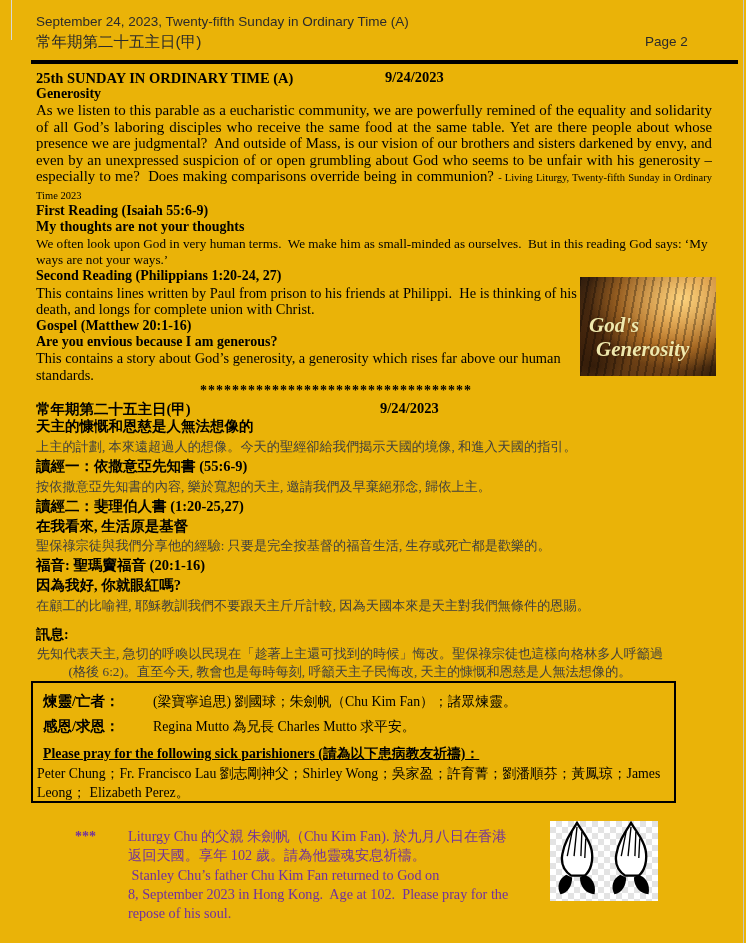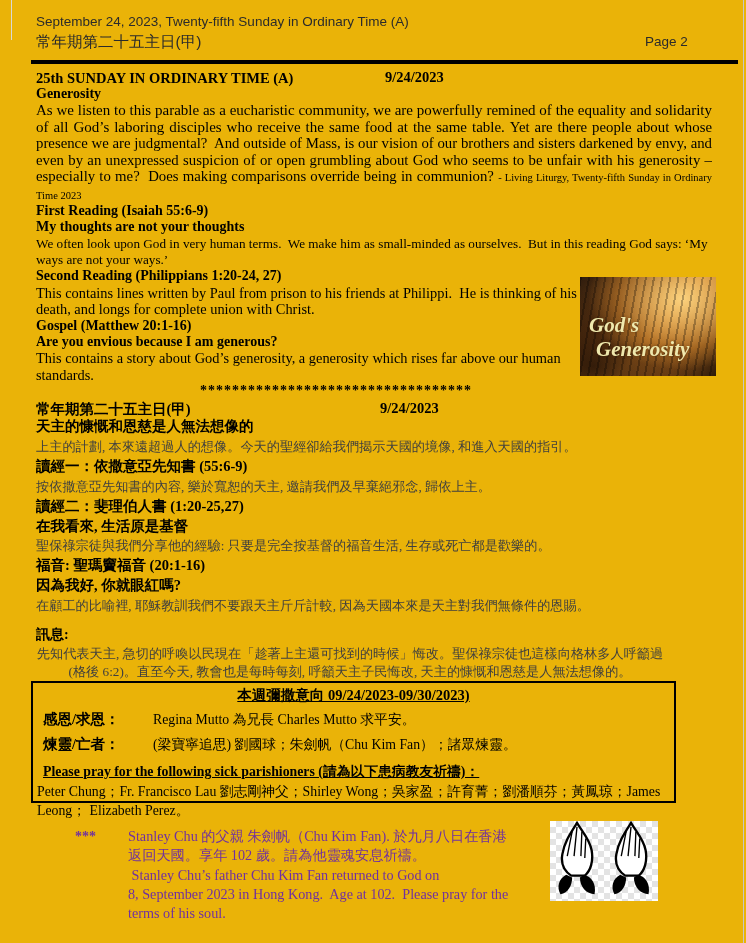--- a/index.html
+++ b/index.html
@@ -129,40 +129,39 @@
     <div class="cn-h">福音: 聖瑪竇福音 (20:1-16)</div>
     <div class="cn-h">因為我好, 你就眼紅嗎?</div>
     <div class="cn-b">在顧工的比喻裡, 耶穌教訓我們不要跟天主斤斤計較, 因為天國本來是天主對我們無條件的恩賜。</div>
     <div class="msg">
       <div class="msg-label">訊息:</div>
       <div class="msg-text">先知代表天主, 急切的呼喚以民現在「趁著上主還可找到的時候」悔改。聖保祿宗徒也這樣向格林多人呼籲過 (格後 6:2)。直至今天, 教會也是每時每刻, 呼籲天主子民悔改, 天主的慷慨和恩慈是人無法想像的。</div>
     </div>
   </div>
 
   <div class="box">
-    <div class="box-title">本週彌撒意向 09/24/2023-09/30/2023)</div>
+    <div class="box-row">
+      <div class="box-label">煉靈/亡者：</div>
+      <div class="box-val">(梁寶寧追思) 劉國球；朱劍帆（Chu Kim Fan）；諸眾煉靈。</div>
+    </div>
     <div class="box-row">
       <div class="box-label">感恩/求恩：</div>
       <div class="box-val">Regina Mutto 為兄長 Charles Mutto 求平安。</div>
-    </div>
-    <div class="box-row">
-      <div class="box-label">煉靈/亡者：</div>
-      <div class="box-val">(梁寶寧追思) 劉國球；朱劍帆（Chu Kim Fan）；諸眾煉靈。</div>
     </div>
     <div class="sick-title">Please pray for the following sick parishioners (請為以下患病教友祈禱)：</div>
     <div class="sick-list">Peter Chung；Fr. Francisco Lau 劉志剛神父；Shirley Wong；吳家盈；許育菁；劉潘順芬；黃鳳琼；James Leong； Elizabeth Perez。</div>
   </div>
 
   <div class="mem-stars" style="color: rgb(112, 48, 160);">***</div>
   <div class="mem" style="color: rgb(112, 48, 160);">
-    <div>Stanley Chu 的父親 朱劍帆（Chu Kim Fan). 於九月八日在香港</div>
+    <div>Liturgy Chu 的父親 朱劍帆（Chu Kim Fan). 於九月八日在香港</div>
     <div>返回天國。享年 102 歲。請為他靈魂安息祈禱。</div>
     <div> Stanley Chu’s father Chu Kim Fan returned to God on</div>
     <div>8, September 2023 in Hong Kong.  Age at 102.  Please pray for the</div>
-    <div>terms of his soul.</div>
+    <div>repose of his soul.</div>
   </div>
 
   <div class="hands">
     <svg viewBox="0 0 52 80">
       <path d="M26 2 C19 13 13 22 11 34 C9 45 14 52 20 56 L34 56 C40 51 43 41 41 30 C39 19 32 12 26 2 Z" fill="#fff" stroke="#000" stroke-width="2.4"></path>
       <path d="M21 11 L16 36 M26 6 L23 36 M31 11 L30 36 M35 18 L34 38" stroke="#000" fill="none" stroke-width="1.4"></path>
       <path d="M15 55 C7 59 5 68 9 75 C17 74 21 66 21 58 Z" fill="#000"></path>
       <path d="M33 55 C41 57 46 64 44 75 C36 75 29 68 29 58 Z" fill="#000"></path>
     </svg>
     <svg viewBox="0 0 52 80">

